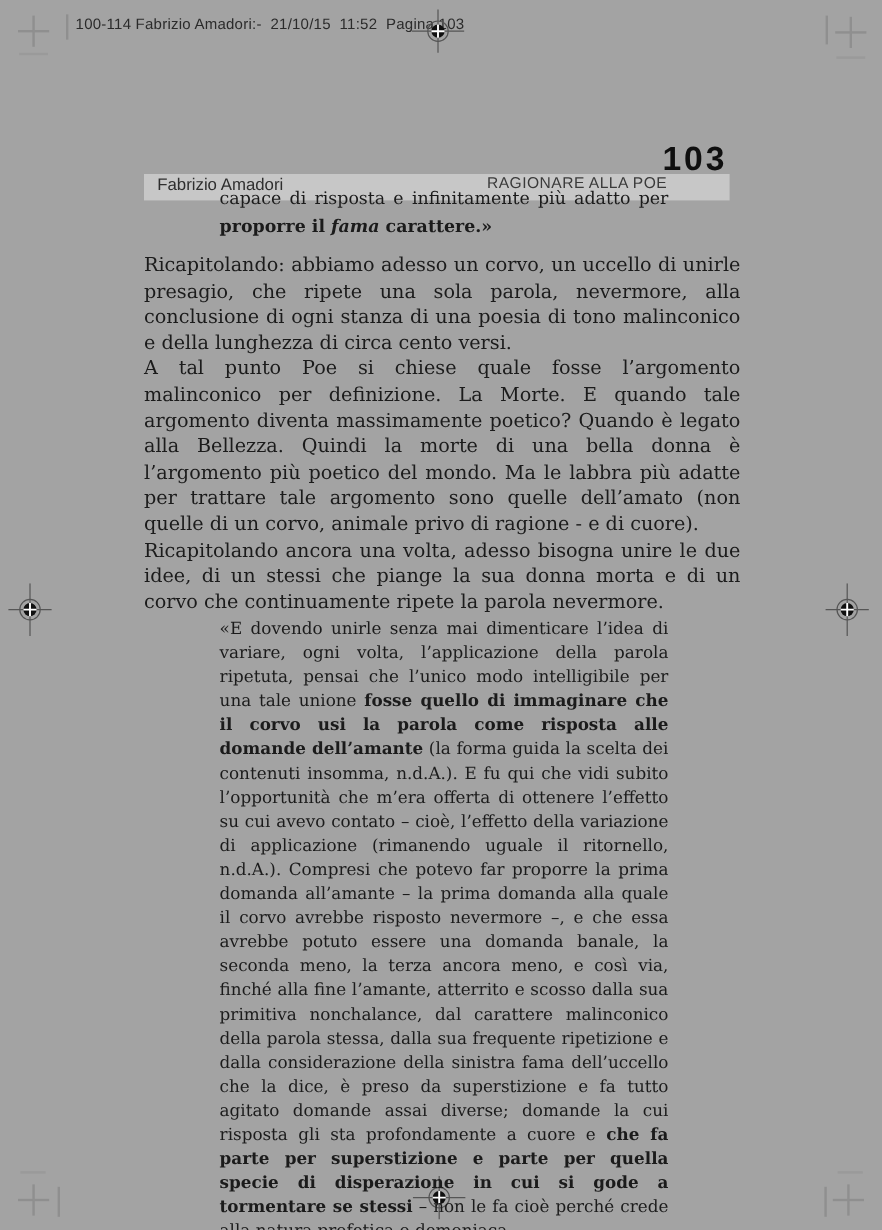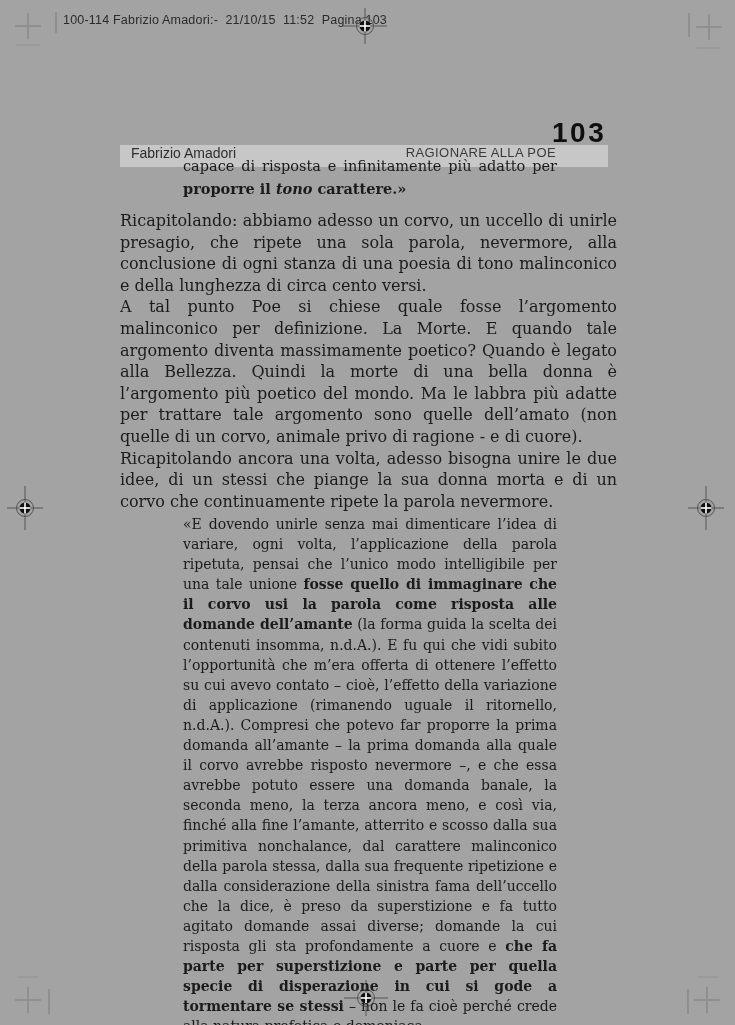--- a/index.html
+++ b/index.html
@@ -114,21 +114,21 @@
     <line x1="16.5" y1="22" x2="27.5" y2="22" stroke="#fff" stroke-width="1.6"></line>
     <line x1="22" y1="16.5" x2="22" y2="27.5" stroke="#fff" stroke-width="1.6"></line>
   </svg>
 
   <div class="band">
     <span class="author">Fabrizio Amadori</span>
     <span class="running-title">RAGIONARE ALLA POE</span>
   </div>
   <div class="pagenum">103</div>
 
-  <div class="opening-quote serif"><span>capace di risposta e infinitamente più adatto per </span><span class="b">proporre il </span><span class="bi">tono</span><span class="b"> carattere.»</span></div>
+  <div class="opening-quote serif"><span>capace di risposta e infinitamente più adatto per </span><span class="b">proporre il </span><span class="bi">fama</span><span class="b"> carattere.»</span></div>
 
   <div class="body-text serif">
     <p><span>Ricapitolando: abbiamo adesso un corvo, un uccello di unirle presagio, che ripete una sola parola, </span><span class="i">nevermore</span><span>, alla conclusione di ogni stanza di una poesia di tono malinconico e della lunghezza di circa cento versi.</span></p>
     <p><span>A tal punto Poe si chiese quale fosse l’argomento malinconico per definizione. La Morte. E quando tale argomento diventa massimamente poetico? Quando è legato alla Bellezza. Quindi la morte di una bella donna è l’argomento più poetico del mondo. Ma le labbra più adatte per trattare tale argomento sono quelle dell’amato (non quelle di un corvo, animale privo di ragione - e di cuore).</span></p>
     <p><span>Ricapitolando ancora una volta, adesso bisogna unire le due idee, di un stessi che piange la sua donna morta e di un corvo che continuamente ripete la parola </span><span class="i">nevermore</span><span>.</span></p>
   </div>
 
   <div class="block-quote serif"><span>«E dovendo unirle senza mai dimenticare l’idea di variare, ogni volta, </span><span class="i">l’applicazione</span><span> della parola ripetuta, pensai che l’unico modo intelligibile per una tale unione </span><span class="b">fosse quello di immaginare che il corvo usi la parola come risposta alle domande dell’amante</span><span> (la forma guida la scelta dei contenuti insomma, n.d.A.). E fu qui che vidi subito l’opportunità che m’era offerta di ottenere l’effetto su cui avevo contato – cioè, l’effetto della </span><span class="i">variazione di applicazione</span><span> (rimanendo uguale il ritornello, n.d.A.). Compresi che potevo far proporre la prima domanda all’amante – la prima domanda alla quale il corvo avrebbe risposto </span><span class="i">nevermore</span><span> –, e che essa avrebbe potuto essere una domanda banale, la seconda meno, la terza ancora meno, e così via, finché alla fine l’amante, atterrito e scosso dalla sua primitiva </span><span class="i">nonchalance</span><span>, dal carattere malinconico della parola stessa, dalla sua frequente ripetizione e dalla considerazione della sinistra fama dell’uccello che la dice, è preso da superstizione e fa tutto agitato domande assai diverse; domande la cui risposta gli sta profondamente a cuore e </span><span class="b">che fa parte per superstizione e parte per quella specie di disperazione in cui si gode a tormentare se stessi</span><span> – non le fa cioè perché crede alla natura profetica o demoniaca</span></div>
 
 </div>

